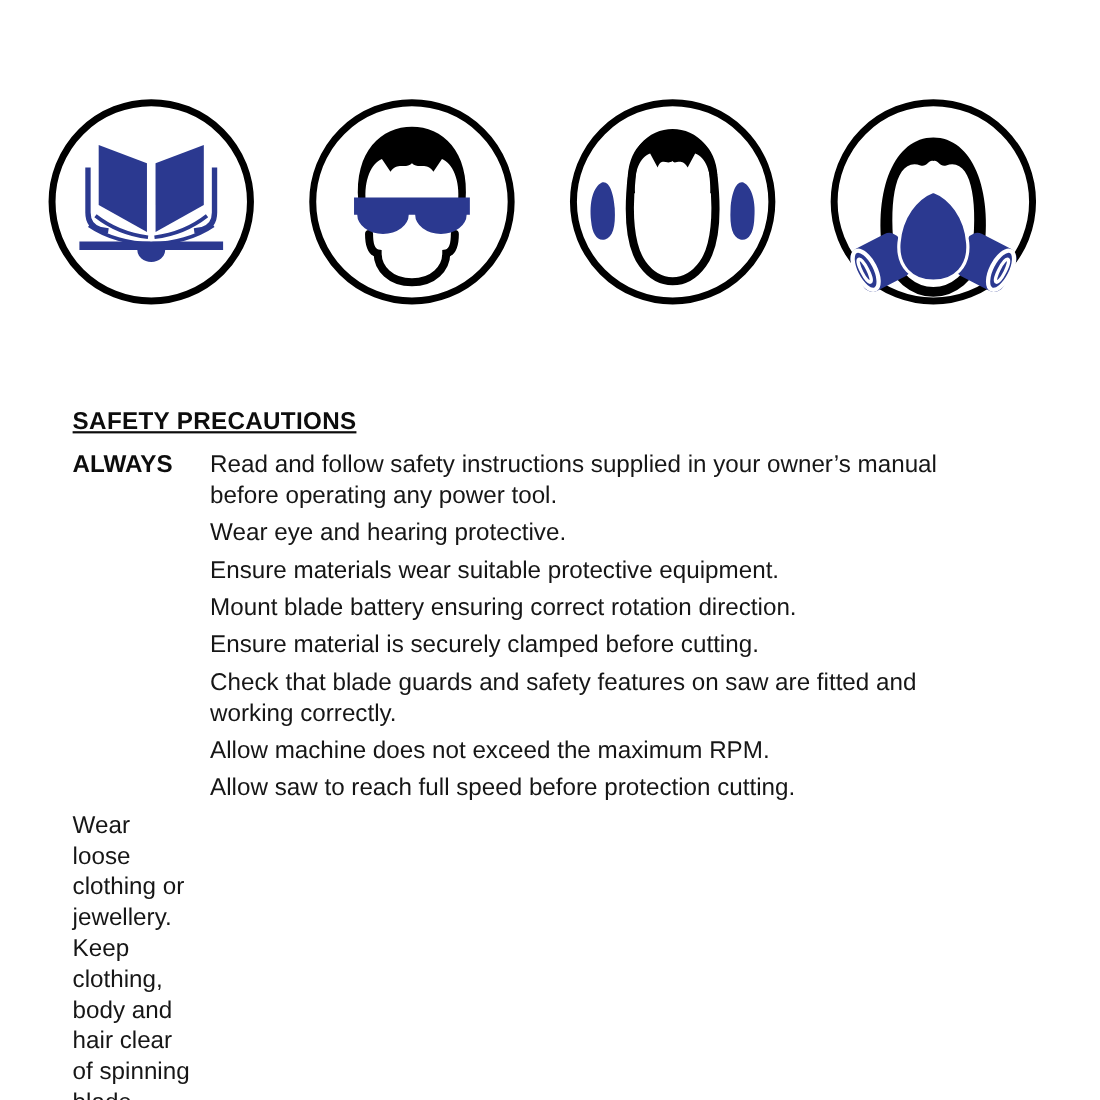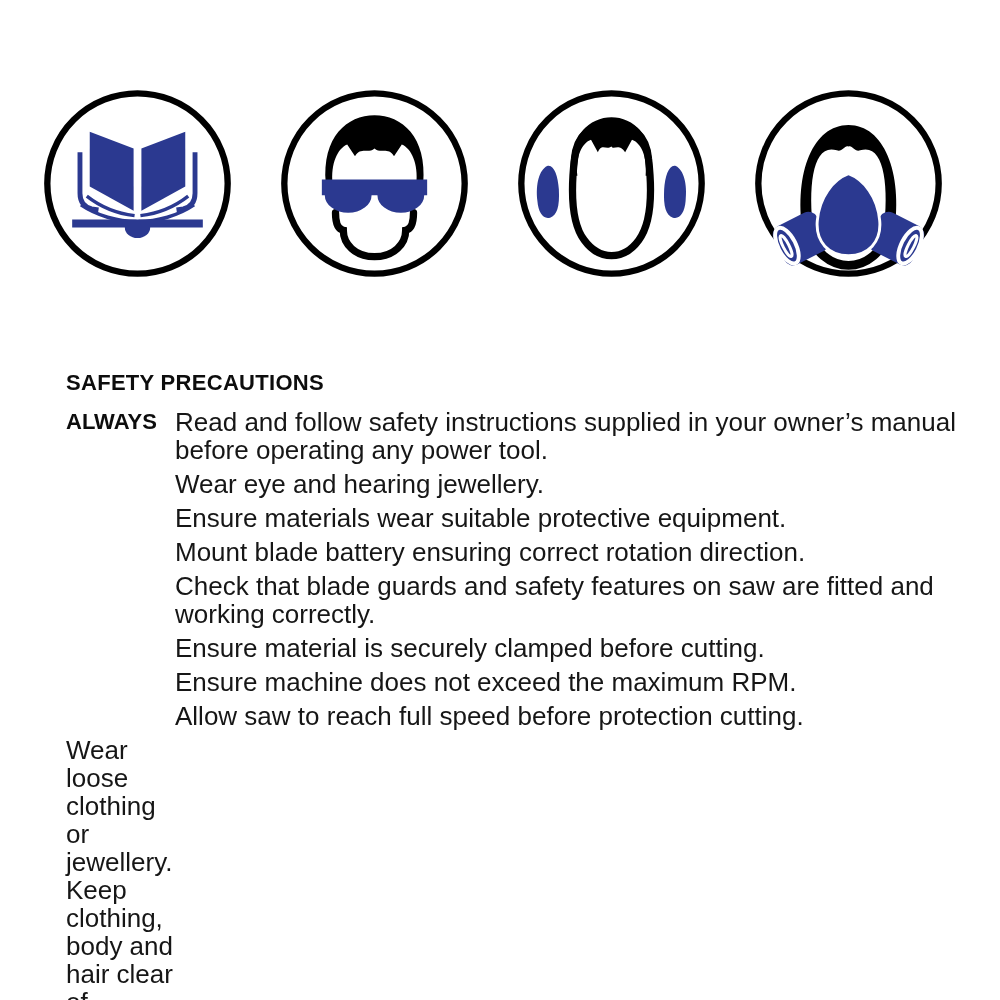--- a/index.html
+++ b/index.html
@@ -18,34 +18,36 @@
   .text-block{
     margin:88px 40px 0 66px;
   }
   .heading{
     font-size:22px;
     font-weight:700;
     line-height:28px;
     letter-spacing:0.3px;
     margin-bottom:11px;
     color:#0d0d0d;
+    text-decoration:underline;
   }
   .row{
     display:grid;
     grid-template-columns:109px 1fr;
     margin-bottom:6px;
+    gap:16px;
   }
   .row .label{
     font-size:22px;
     font-weight:700;
     line-height:28px;
     color:#0d0d0d;
   }
   .row .text{
-    font-size:26px;
+    font-size:22px;
     line-height:28px;
     white-space:pre-line;
     color:#161616;
   }
 </style>
 </head>
 <body>
 
 <div class="icon-row">
 
@@ -118,42 +120,42 @@
 <div class="text-block">
   <div class="heading">SAFETY PRECAUTIONS</div>
 
   <div class="row">
     <div class="label">ALWAYS</div>
     <div class="text">Read and follow safety instructions supplied in your owner’s manual
 before operating any power tool.</div>
   </div>
   <div class="row">
     <div class="label"></div>
-    <div class="text">Wear eye and hearing jewellery.</div>
+    <div class="text">Wear eye and hearing protective.</div>
   </div>
   <div class="row">
     <div class="label"></div>
     <div class="text">Ensure materials wear suitable protective equipment.</div>
   </div>
   <div class="row">
     <div class="label"></div>
     <div class="text">Mount blade battery ensuring correct rotation direction.</div>
   </div>
   <div class="row">
     <div class="label"></div>
+    <div class="text">Ensure material is securely clamped before cutting.</div>
+  </div>
+  <div class="row">
+    <div class="label"></div>
     <div class="text">Check that blade guards and safety features on saw are fitted and
 working correctly.</div>
   </div>
   <div class="row">
     <div class="label"></div>
-    <div class="text">Ensure material is securely clamped before cutting.</div>
-  </div>
-  <div class="row">
-    <div class="label"></div>
-    <div class="text">Ensure machine does not exceed the maximum RPM.</div>
+    <div class="text">Allow machine does not exceed the maximum RPM.</div>
   </div>
   <div class="row">
     <div class="label"></div>
     <div class="text">Allow saw to reach full speed before protection cutting.</div>
   </div>
 
   <div class="row">
     <div class="text">Wear loose clothing or jewellery. Keep clothing, body and hair clear
 of spinning blade.</div>
   </div>

